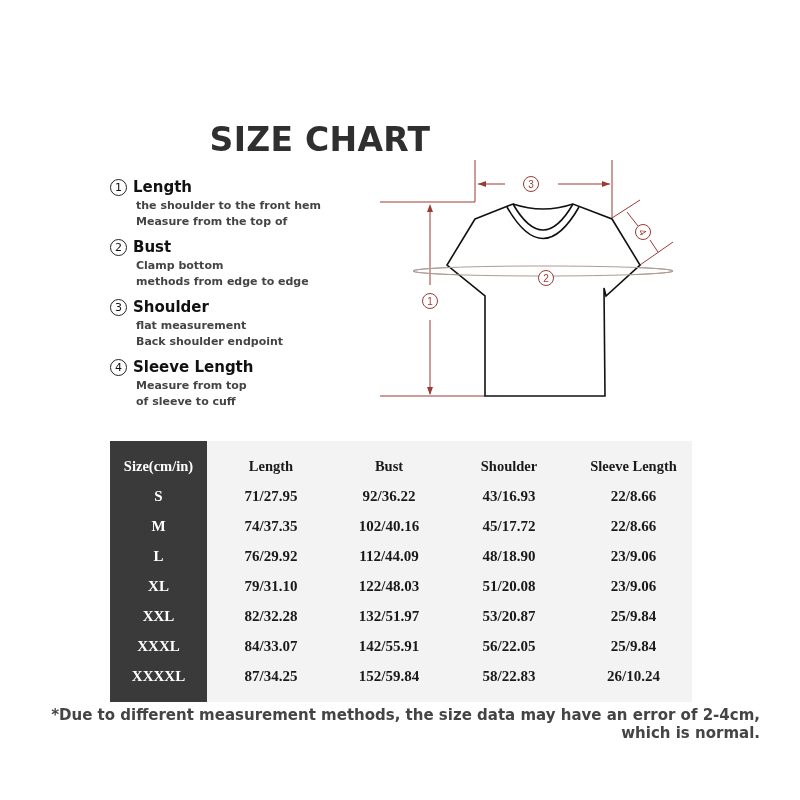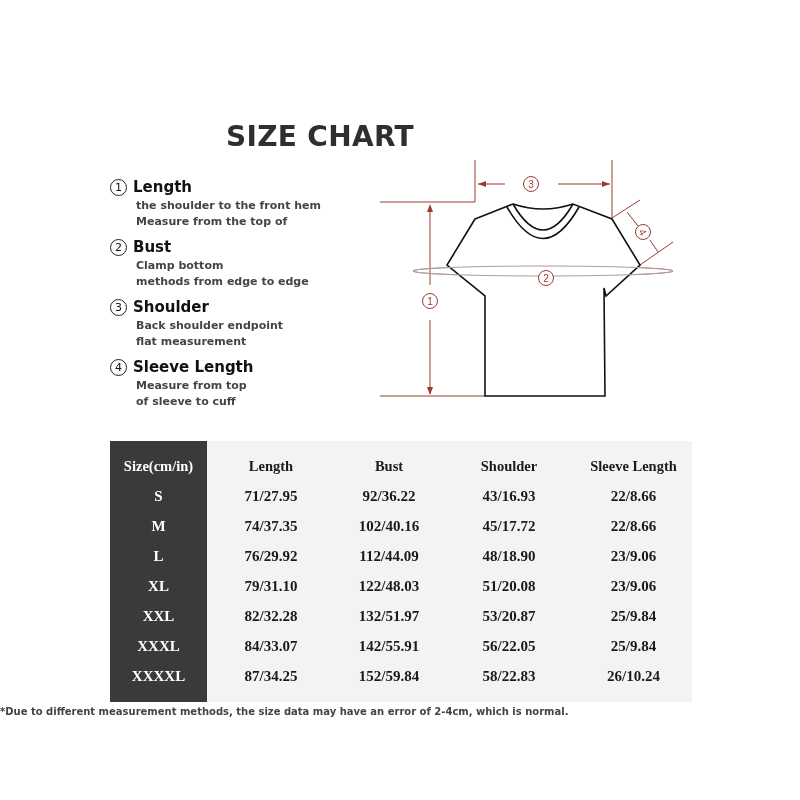--- a/index.html
+++ b/index.html
@@ -1,31 +1,31 @@
 <!DOCTYPE html>
 <html><head>
 <meta charset="utf-8">
 <style>
   html,body{margin:0;padding:0;background:#fff;}
   body{width:800px;height:800px;position:relative;overflow:hidden;font-family:"DejaVu Sans","Liberation Sans",sans-serif;color:#1a1a1a;}
-  .title{position:absolute;top:120px;left:0;width:640px;text-align:center;font-size:28px;font-weight:bold;color:#2f2f2f;letter-spacing:0.3px;}
+  .title{position:absolute;top:120px;left:0;width:640px;text-align:center;font-size:33px;font-weight:bold;color:#2f2f2f;letter-spacing:0.3px;}
   .legend{position:absolute;left:110px;top:176px;width:260px;}
   .legend-item{margin-bottom:6px;}
   .legend-head{display:flex;align-items:center;font-size:15px;font-weight:bold;color:#111;height:22px;}
   .num{display:inline-flex;width:17px;height:17px;border:1.4px solid #222;border-radius:50%;font-size:11px;font-weight:normal;align-items:center;justify-content:center;margin-right:6px;box-sizing:border-box;}
   .legend-desc{margin-left:26px;font-size:11px;font-weight:bold;color:#444;line-height:16px;}
   .diagram{position:absolute;left:370px;top:160px;width:310px;height:250px;}
   .table-wrap{position:absolute;left:110px;top:441px;width:582px;height:261px;background:#f3f3f3;}
   .size-col{position:absolute;left:0;top:0;width:97px;height:261px;background:#3a3a3a;}
   table{position:absolute;left:0;top:10px;border-collapse:collapse;width:582px;}
   td,th{height:30px;padding:0;text-align:center;font-size:15px;font-weight:bold;color:#1a1a1a;font-family:Liberation Serif, serif;}
   th{font-size:14.5px;}
   td.size,th.size{width:97px;color:#fff;}
   .col-len{width:128px;} .col-bust{width:108px;} .col-sh{width:132px;} .col-sl{width:117px;}
-  .note{position:absolute;top:706px;left:0;width:760px;text-align:left;font-size:10px;font-weight:bold;color:#444;}
+  .note{position:absolute;top:706px;left:0;width:760px;text-align:right;font-size:15px;font-weight:bold;color:#444;}
 </style>
 </head>
 <body>
 
 <div class="title">SIZE CHART</div>
 
 <div class="legend">
   <div class="legend-item">
     <div class="legend-head">
         <span class="num">1</span>
@@ -45,22 +45,22 @@
         <div>Clamp bottom</div>
         <div>methods from edge to edge</div>
       </div>
   </div>
   <div class="legend-item">
     <div class="legend-head">
         <span class="num">3</span>
         <span>Shoulder</span>
       </div>
     <div class="legend-desc">
+        <div>flat measurement</div>
         <div>Back shoulder endpoint</div>
-        <div>flat measurement</div>
       </div>
   </div>
   <div class="legend-item">
     <div class="legend-head">
         <span class="num">4</span>
         <span>Sleeve Length</span>
       </div>
     <div class="legend-desc">
         <div>Measure from top</div>
         <div>of sleeve to cuff</div>

